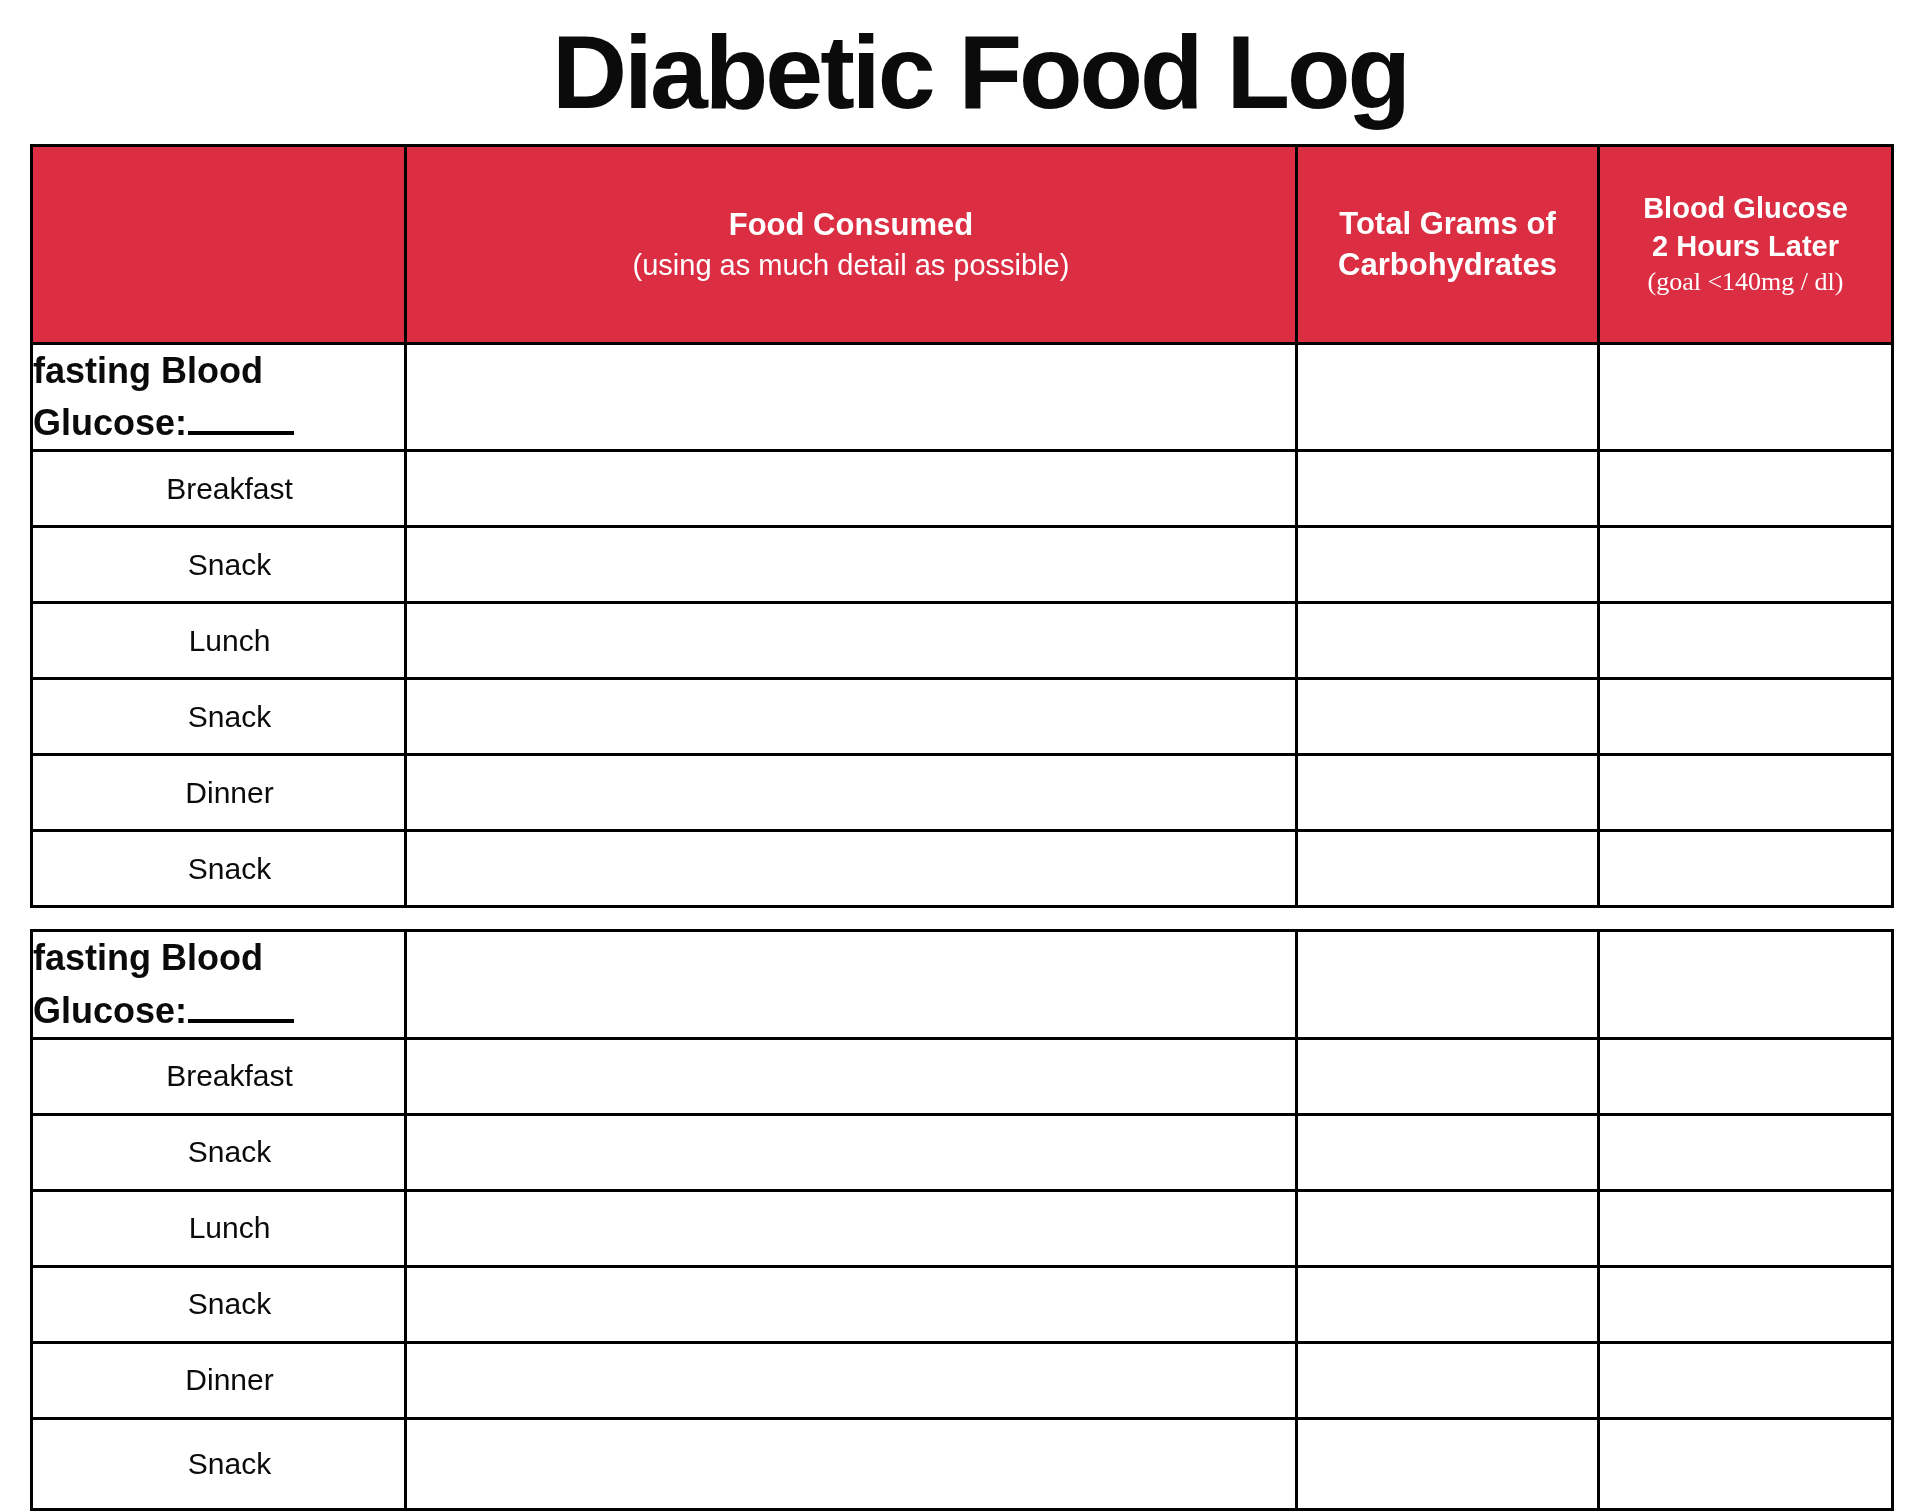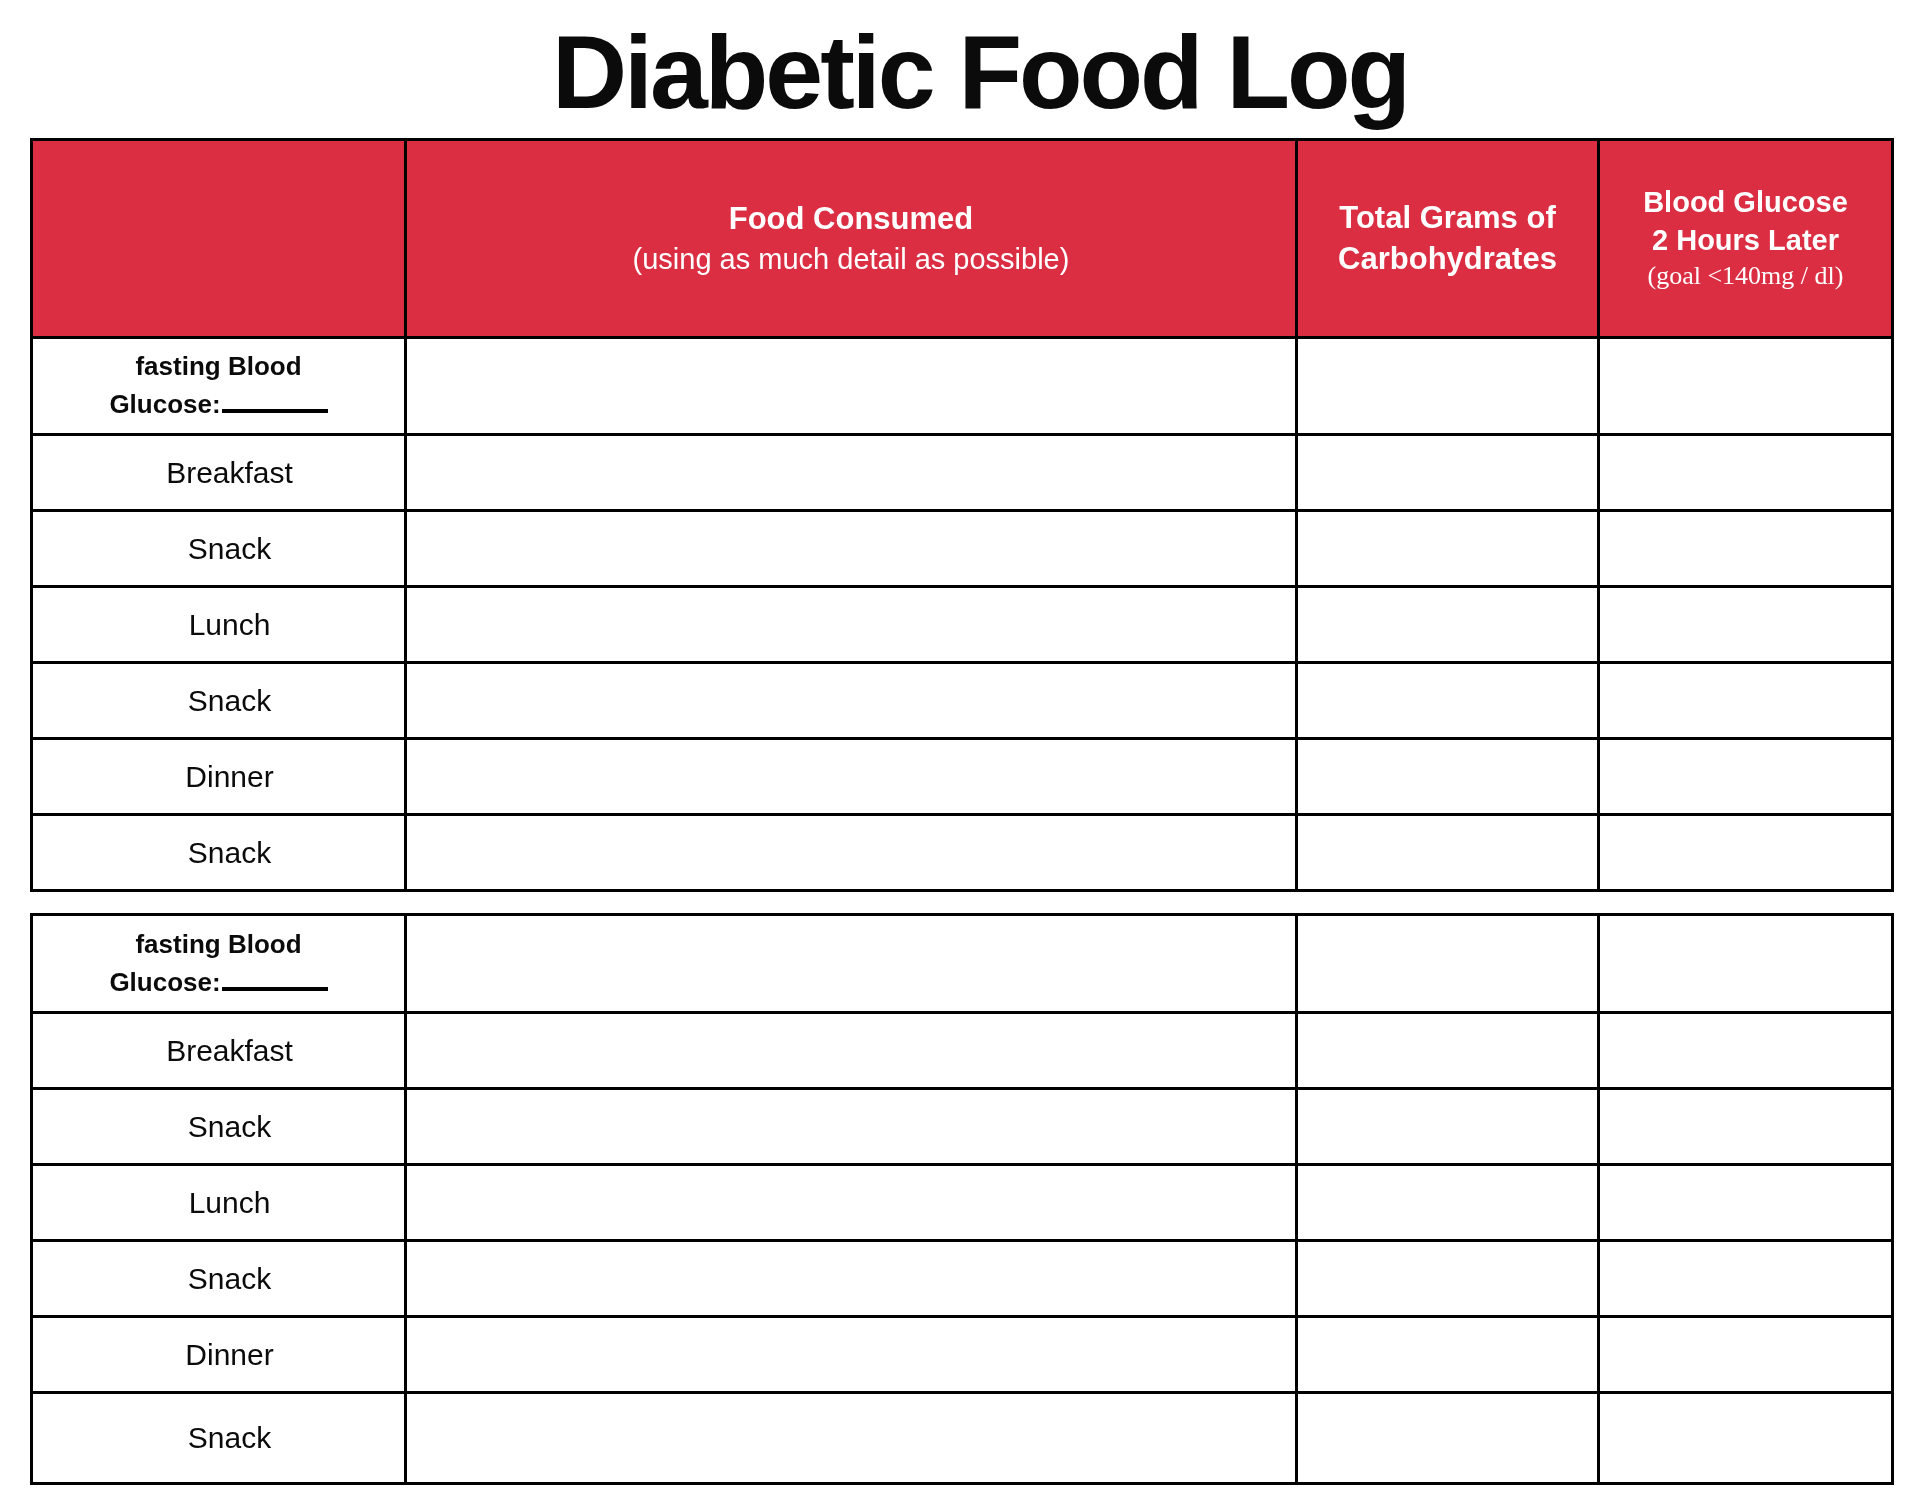--- a/index.html
+++ b/index.html
@@ -21,21 +21,21 @@
     line-height: 1.27;
     color: #0b0b0b;
     padding-left: 40px;
   }
   table.log-table {
     border-collapse: collapse;
     table-layout: fixed;
     width: 1861px;
     margin-left: 30px;
   }
-  table.log-table.first { margin-top: 0; }
+  table.log-table.first { margin-top: 6px; }
   table.log-table.second { margin-top: 21px; }
   .log-table th, .log-table td {
     border: 3px solid #000000;
     padding: 0;
     overflow: hidden;
   }
   tr.header-row { height: 198px; }
   tr.fasting-row { height: 97px; }
   table.second tr.fasting-row { height: 98px; }
   tr.meal-row { height: 76px; }
@@ -60,23 +60,22 @@
     font-size: 29px;
     font-weight: 400;
     line-height: 1.32;
   }
   .hd-sub.compact {
     font-size: 26px;
     line-height: 1.3;
     font-family: Liberation Serif, serif;
   }
   td.fasting-cell {
-    text-align: center;
     vertical-align: middle;
-    font-size: 26px;
+    font-size: 36px;
     font-weight: 700;
     line-height: 1.45;
     color: #0b0b0b;
   }
   .blank-line {
     display: inline-block;
     width: 106px;
     height: 6px;
     border-bottom: 4px solid #000000;
     margin-left: 1px;

